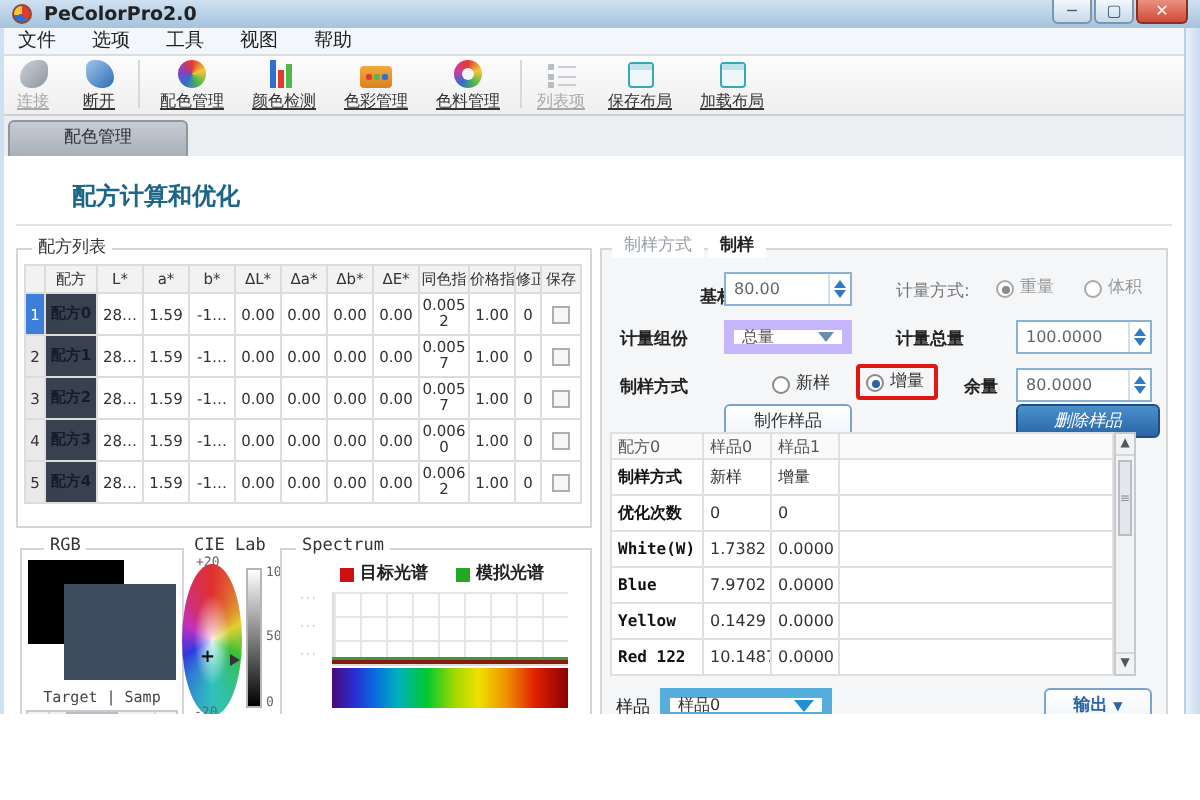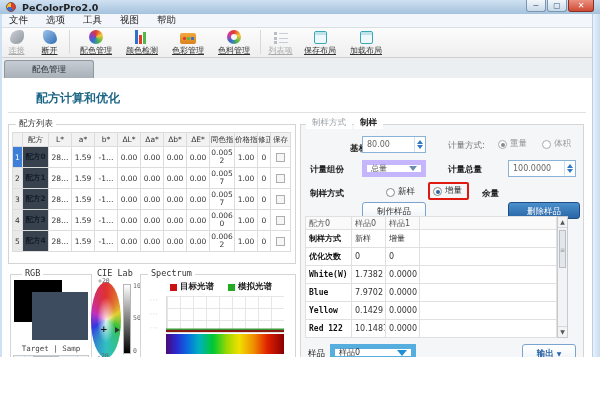--- a/index.html
+++ b/index.html
@@ -114,21 +114,21 @@
   .combo.bright { border-color:#56aede; }
   .combo.bright .drop { border-top-color:#1e90d8; border-left-width:5px; border-right-width:5px; border-top-width:6px; }
   .radio { display:flex; align-items:center; gap:3px; font-size:8.5px; color:#333; }
   .radio .rdot { width:9px; height:9px; border-radius:50%; border:1px solid #8a8a8a; background:#fff; position:relative; }
   .radio .rdot.on::after { content:""; position:absolute; left:2px; top:2px; width:4px; height:4px; border-radius:50%; background:#2a65a5; }
   .radio.dim { color:#999; }
   .radio.dim .rdot { border-color:#aaa; }
   .radio.dim .rdot.on::after { background:#8a8a8a; }
   .redbox { border:2px solid #e01812; border-radius:2px; display:flex; align-items:center; padding:1px 5px 1px 3px; }
   .btn-light { background:linear-gradient(#ffffff,#f0f4f8); border:1px solid #7aa3cf; border-radius:3px; font-size:8.5px; color:#333; text-align:center; }
-  .btn-blue { background:linear-gradient(#4a90cc,#2a65a5); border:1px solid #1f4e84; border-radius:3px; font-size:8.5px; color:#fff; text-align:center; }
+  .btn-blue { background:linear-gradient(#4a90cc,#2a65a5); border:1px solid #1f4e84; border-radius:3px; font-size:8.5px; color:#fff; text-align:center;font-style:italic; }
 
   table.stable { border-collapse:collapse; table-layout:fixed; background:#fff; }
   .stable th { border:1px solid #e0e0e0; background:#fafafa; font-size:8px; color:#555; font-weight:normal; text-align:left; padding:0 3px; height:13px; white-space:nowrap; }
   .stable td { border:1px solid #e0e0e0; font-size:8px; color:#333; text-align:left; padding:0 3px; height:18px; white-space:nowrap; overflow:hidden; }
   .stable td.rlabel { font-weight:bold; font-family:"DejaVu Sans Mono",monospace; color:#111; }
   .vscroll { width:11px; background:#f2f3f5; border:1px solid #c6cacf; display:flex; flex-direction:column; }
   .vs-btn { height:11px; font-size:6px; color:#555; text-align:center; line-height:10px; background:#f2f3f5; border-bottom:1px solid #d4d7da; }
   .vs-btn.bottom { border-bottom:none; border-top:1px solid #d4d7da; }
   .vs-thumb { height:38px; background:#e3e6ea; border:1px solid #b9bec4; margin:2px 1px; font-size:6px; color:#8a8f95; text-align:center; line-height:38px; }
   .vs-track { flex:1; }
@@ -434,20 +434,27 @@
     <span class="rdot"></span>
     <span>新样</span>
   </div>
   <div class="abs redbox" style="left:428px;top:182px;">
     <span class="radio">
       <span class="rdot on"></span>
       <span>增量</span>
     </span>
   </div>
   <div class="abs flabel" style="left:482px;top:188px;">余量</div>
+  <div class="abs spinner" style="left:508px;top:184px;width:68px;">
+    <span class="val">80.0000</span>
+    <span class="spin-arrows">
+        <i class="spin-up"></i>
+        <i class="spin-down"></i>
+      </span>
+  </div>
 
   <div class="abs btn-light" style="left:362px;top:202px;width:64px;height:17px;line-height:16px;">制作样品</div>
   <div class="abs btn-blue" style="left:508px;top:202px;width:72px;height:17px;line-height:16px;">删除样品</div>
 
   <table class="abs stable" style="left:305px;top:216px;width:252px;">
     <colgroup>
         <col style="width:46px">
         <col style="width:34px">
         <col style="width:34px">
         <col>

